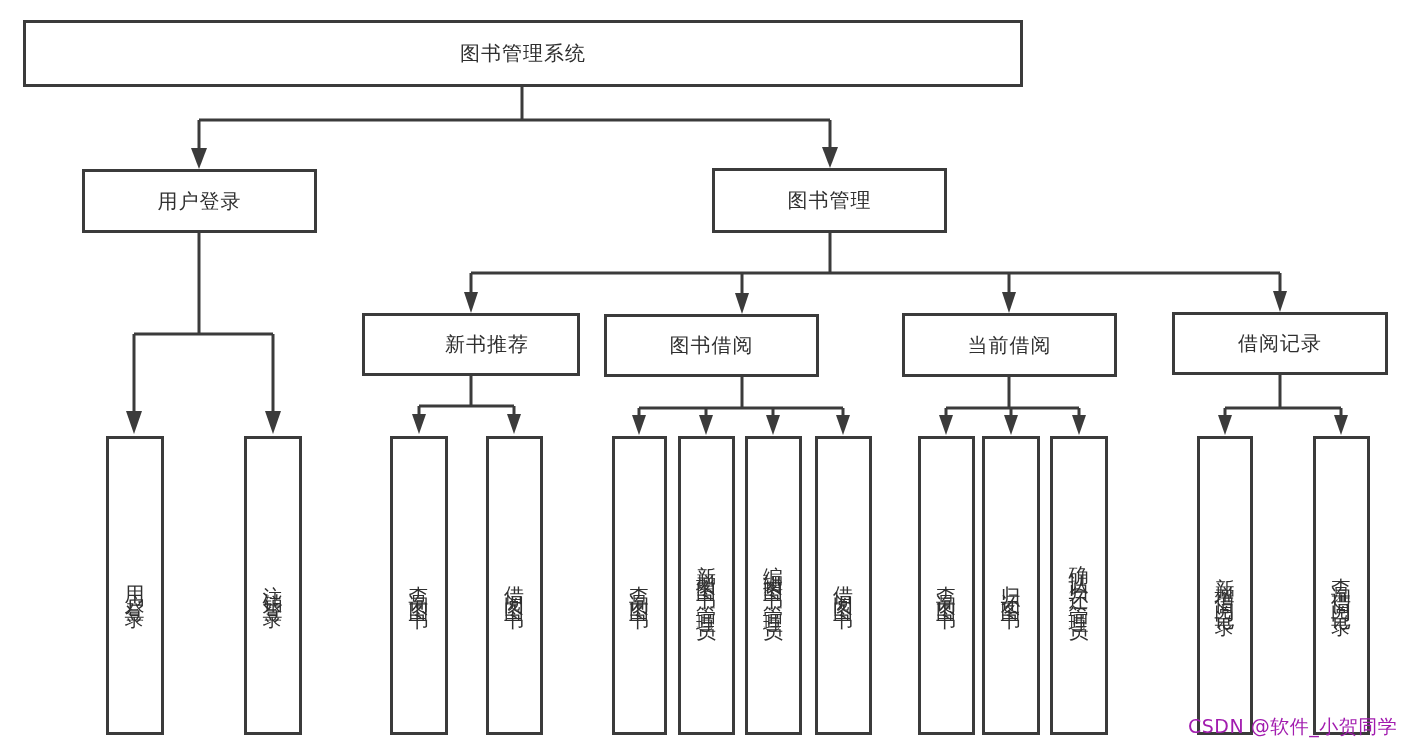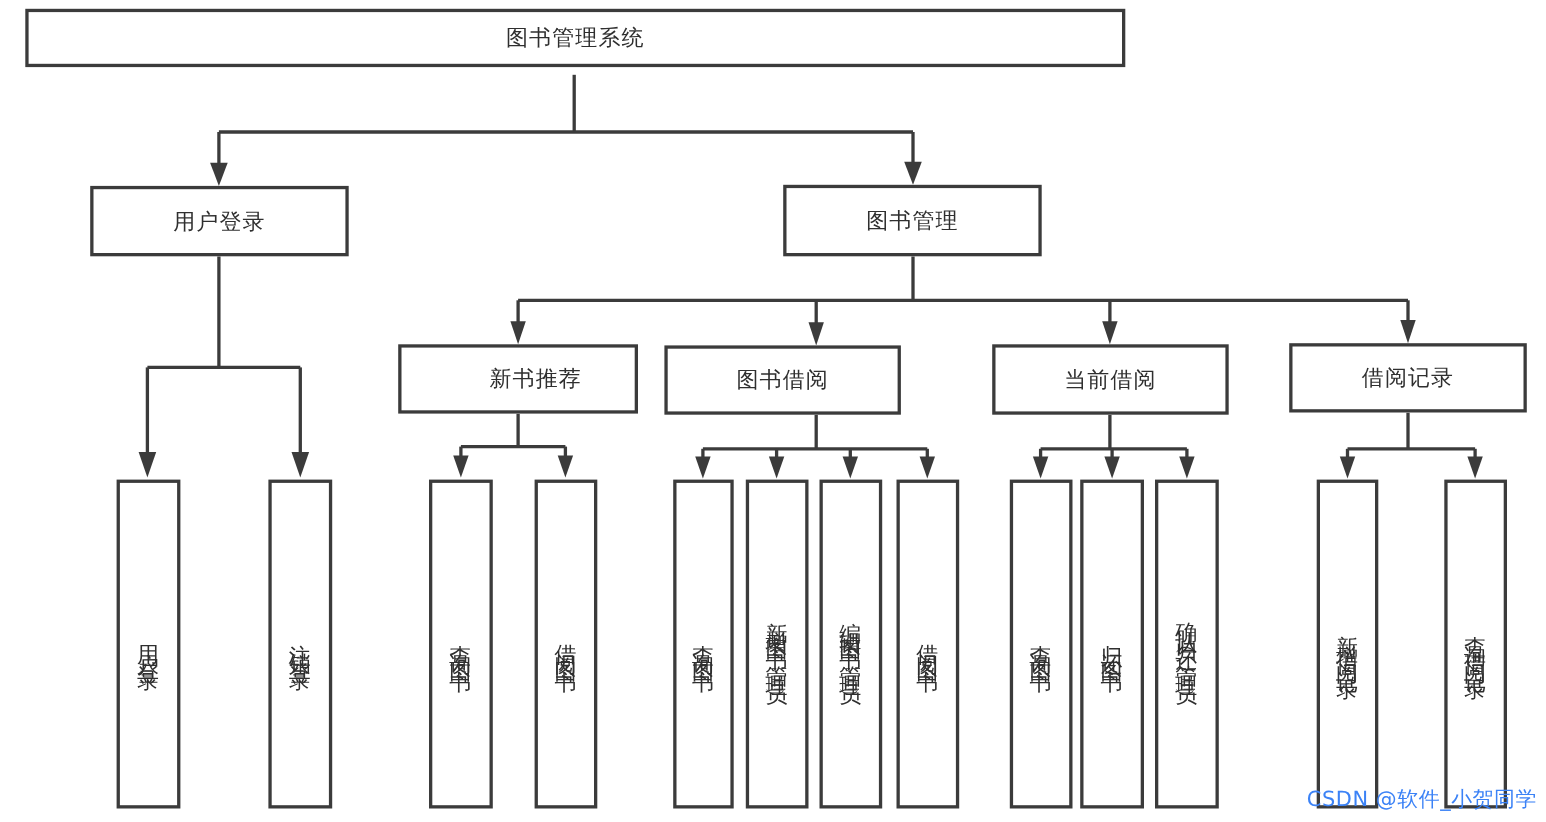--- a/index.html
+++ b/index.html
@@ -14,21 +14,21 @@
     z-index:2;
   }
   .root{border-width:3px;font-size:20px;letter-spacing:1px;}
   .lvl{font-size:20px;letter-spacing:1px;}
   .leaf{z-index:2;}
   .leaf span{
     writing-mode:vertical-rl;text-orientation:mixed;
     font-size:20px;letter-spacing:8px;line-height:1;white-space:nowrap;
   }
   .wm{
-    position:absolute;z-index:5;font-size:19px;color:#3b82f6;
+    position:absolute;z-index:5;font-size:19px;color:#a21caf;
     letter-spacing:0.5px;white-space:nowrap;
   }
 </style>
 </head>
 <body>
 
 <div id="canvas">
 
   <svg id="wires" width="1405" height="747" viewBox="0 0 1405 747">
     <g stroke="#3b3b3b" stroke-width="3" fill="none">
@@ -89,21 +89,21 @@
       <polygon points="773,435 766,415 780,415"></polygon>
       <polygon points="843,435 836,415 850,415"></polygon>
       <polygon points="946,435 939,415 953,415"></polygon>
       <polygon points="1011,435 1004,415 1018,415"></polygon>
       <polygon points="1079,435 1072,415 1086,415"></polygon>
       <polygon points="1225,435 1218,415 1232,415"></polygon>
       <polygon points="1341,435 1334,415 1348,415"></polygon>
     </g>
   </svg>
 
-  <div class="node root" style="left:23px;top:8px;width:1000px;height:53px;">
+  <div class="node root" style="left:23px;top:20px;width:1000px;height:67px;">
     <span>图书管理系统</span>
   </div>
 
   <div class="node lvl" style="left:82px;top:169px;width:235px;height:64px;">
     <span>用户登录</span>
   </div>
   <div class="node lvl" style="left:712px;top:168px;width:235px;height:65px;text-align:right;">
     <span>图书管理</span>
   </div>
 

